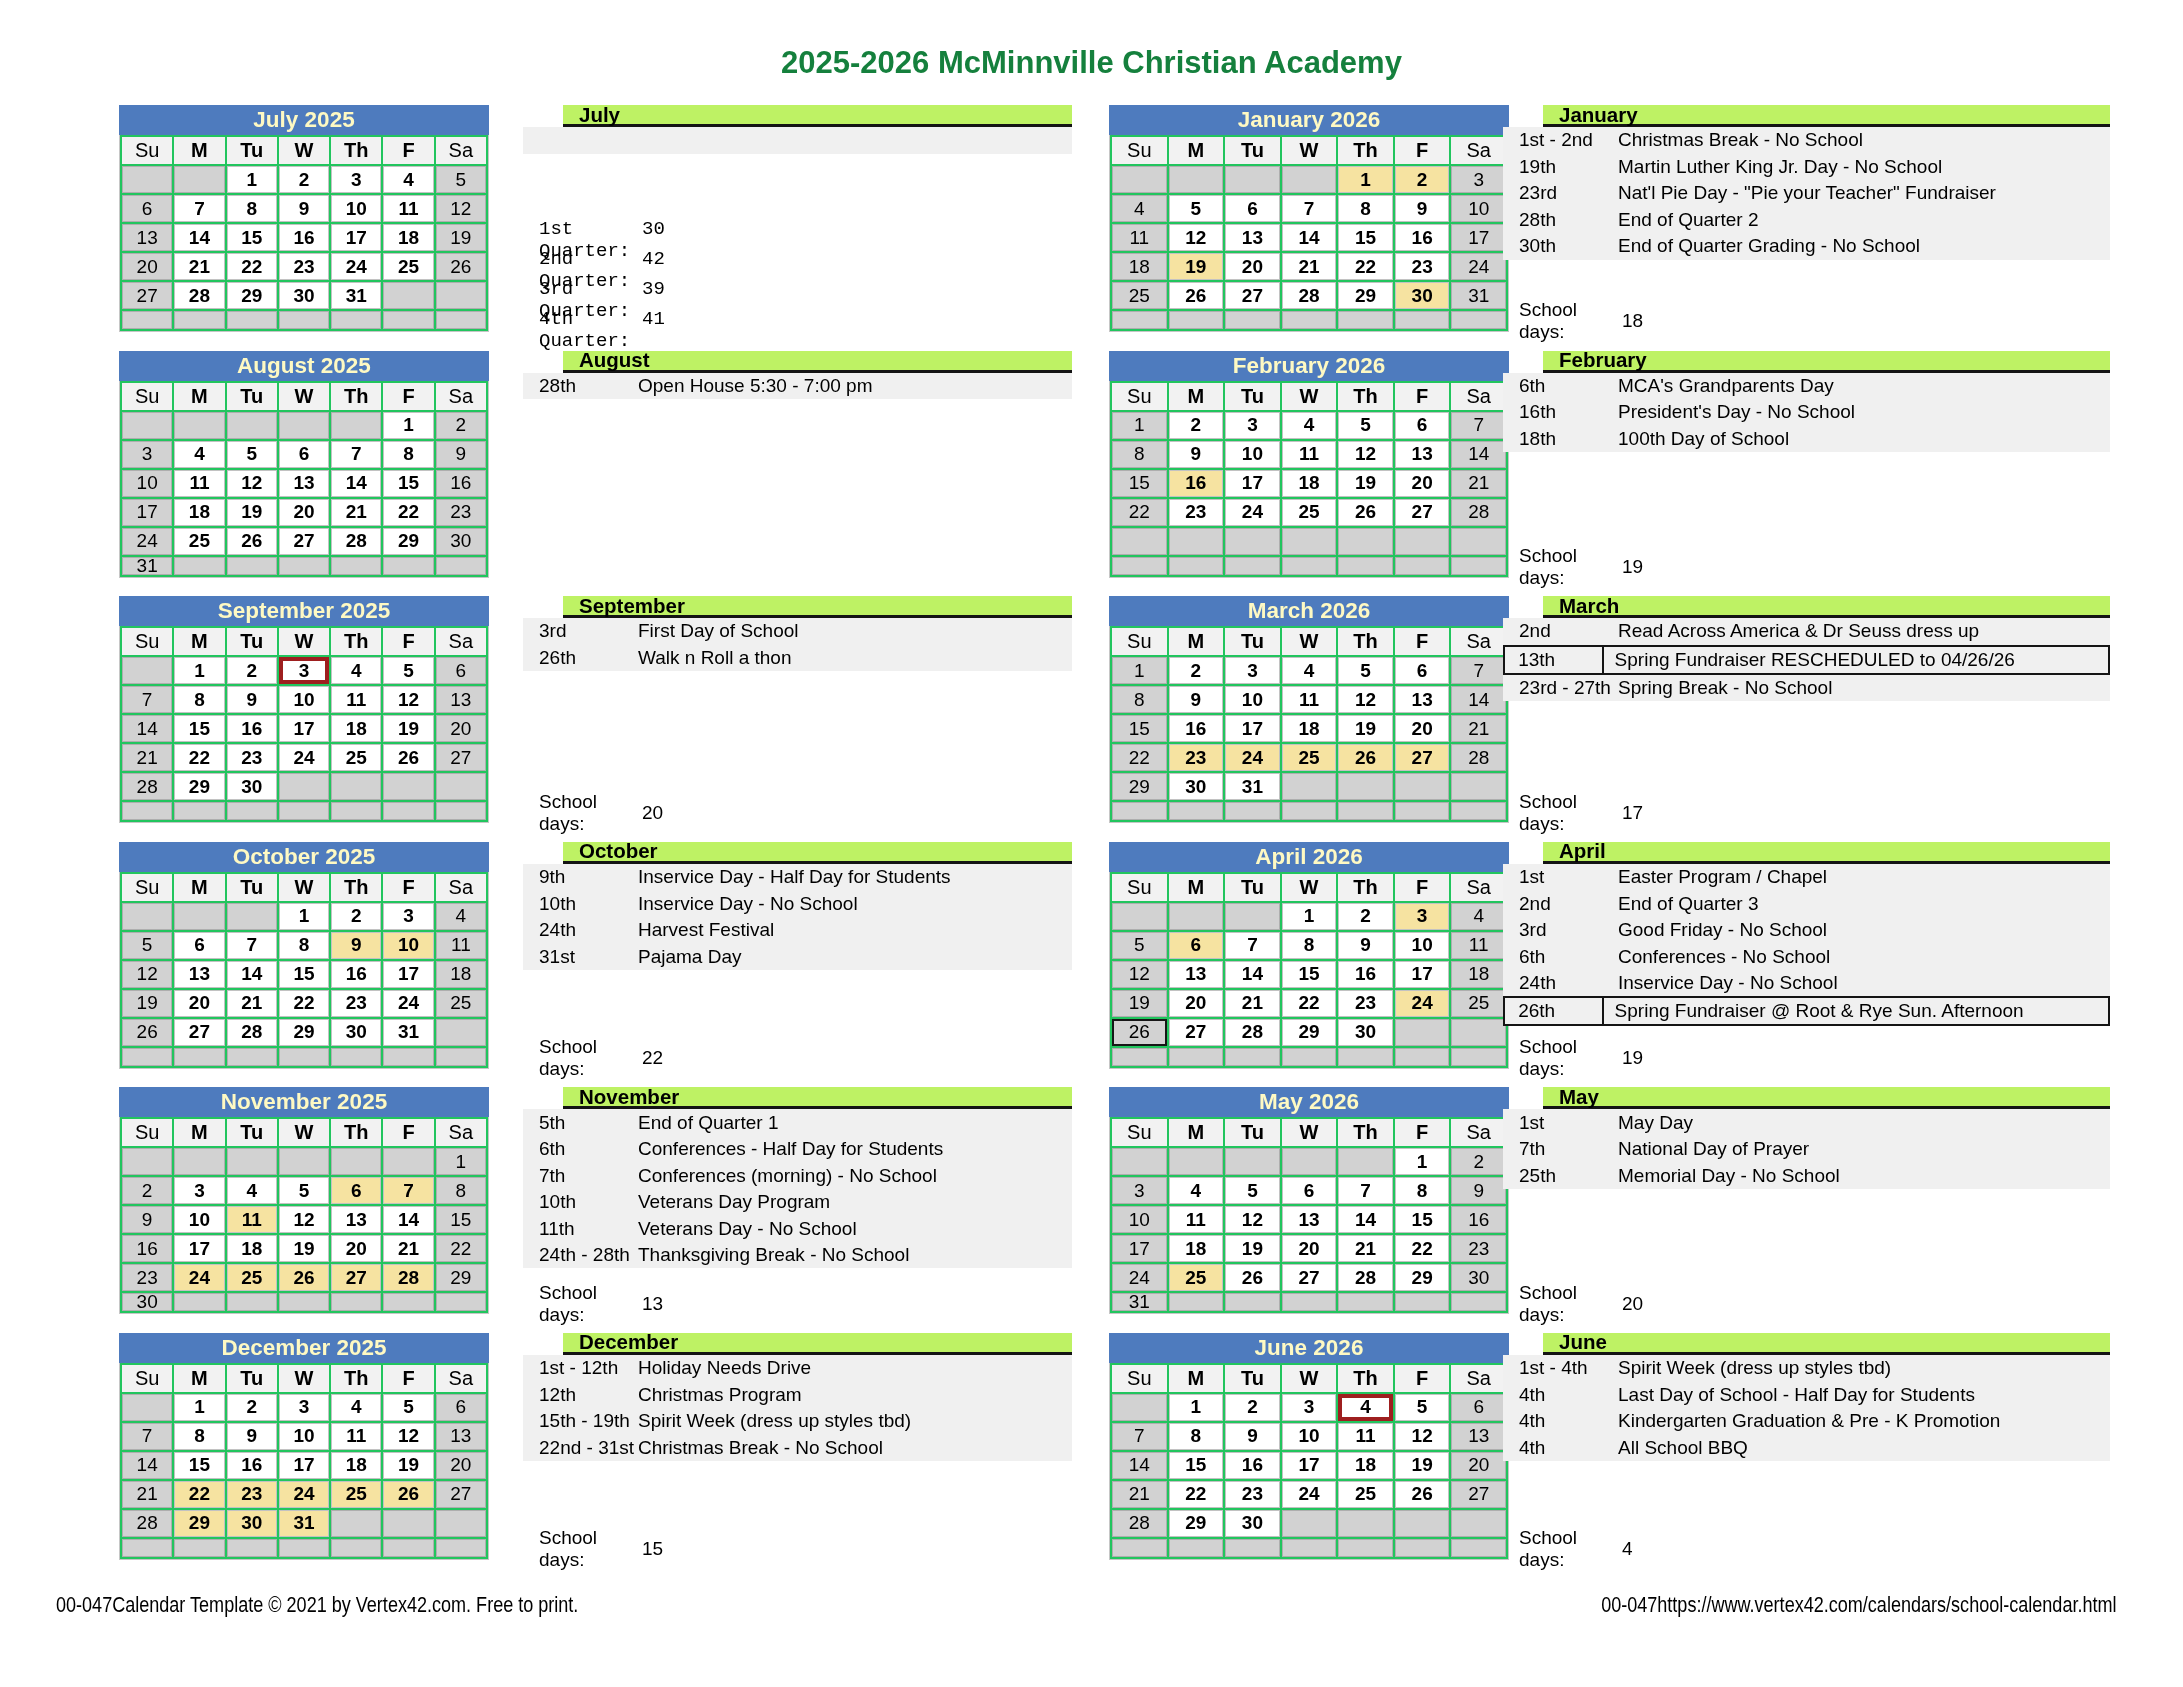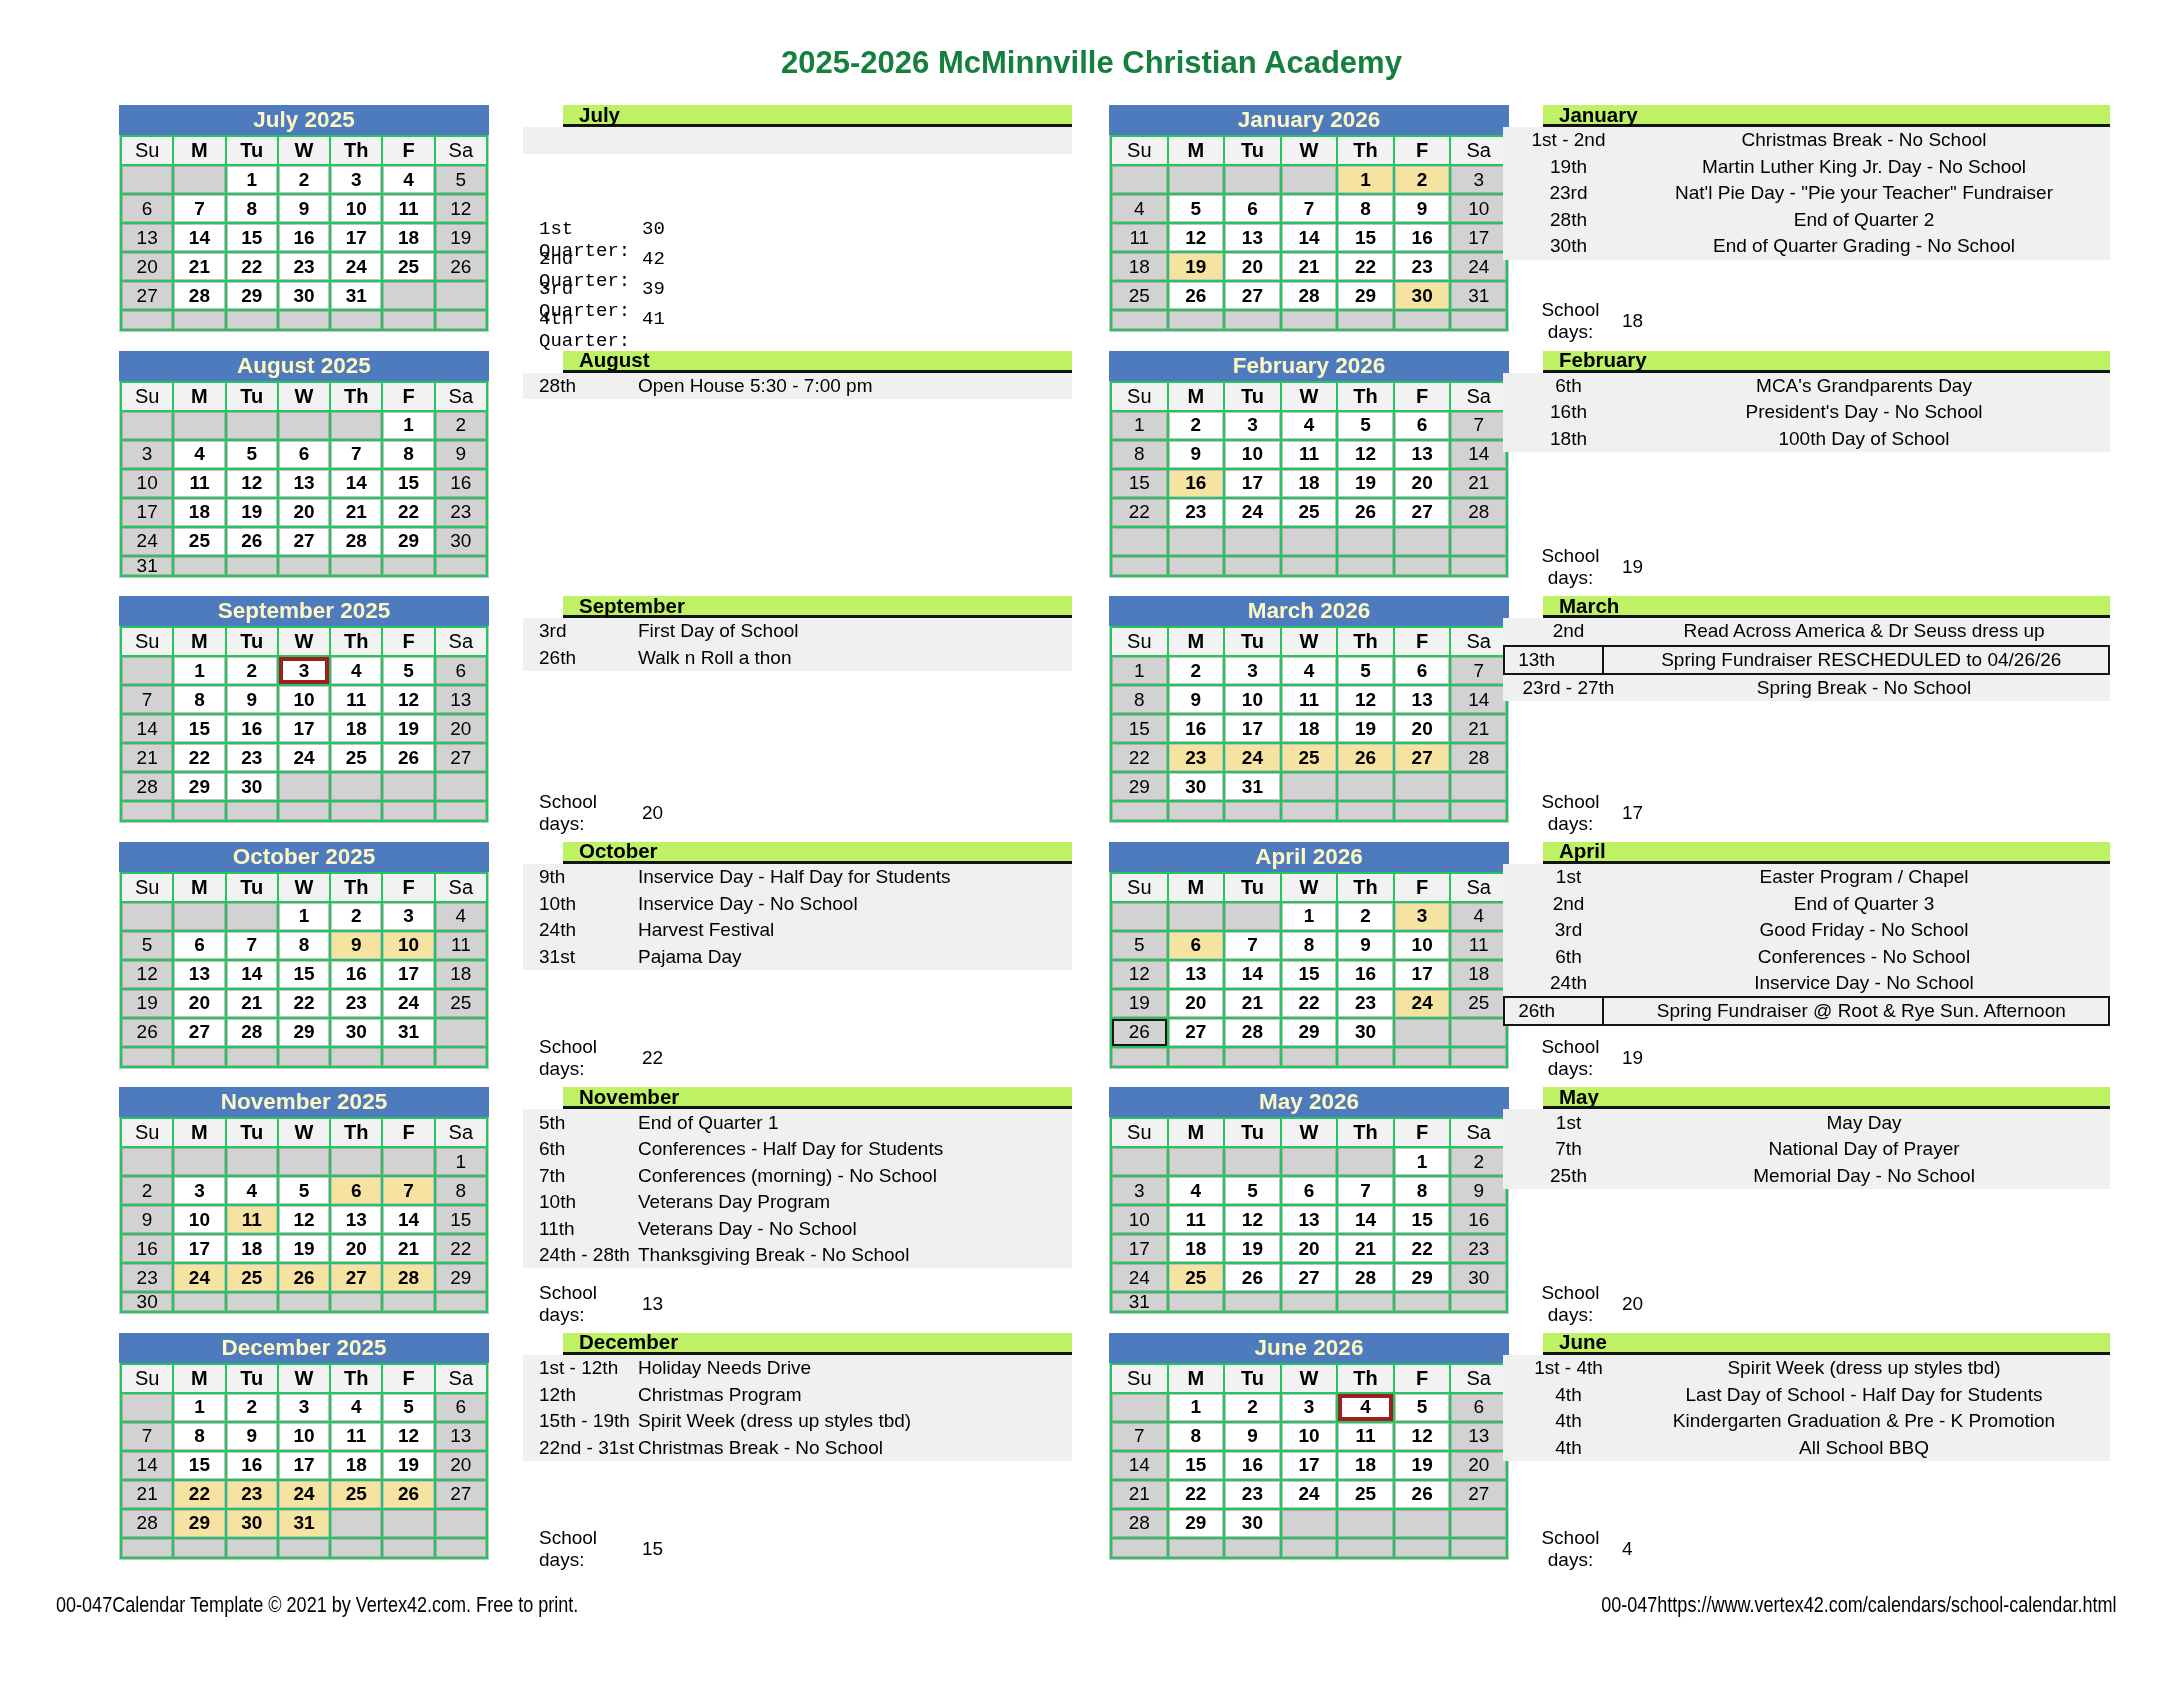--- a/index.html
+++ b/index.html
@@ -3,21 +3,21 @@
 <meta charset="utf-8">
 <style>
   html,body{margin:0;padding:0;background:#ffffff;}
   body{width:2183px;height:1687px;position:relative;font-family:"Liberation Sans",sans-serif;color:#000;}
   .page-title{position:absolute;top:45px;left:0;width:100%;text-align:center;
     font-size:31px;font-weight:bold;color:#15803d;letter-spacing:0px;}
   .col{position:absolute;top:105px;}
   #col-cal-left{left:119px;width:370px;}
   #col-ev-left{left:523px;width:549px;}
   #col-cal-right{left:1089px;width:400px;padding-left:20px;}
-  #col-ev-right{left:1503px;width:607px;text-align:center;}
+  #col-ev-right{left:1503px;width:607px;}
   .block{height:233px;margin-bottom:12.6px;position:relative;box-sizing:border-box;}
   
   .cal-title{height:30px;background:#4e7bbe;color:#fef9c3;font-weight:bold;font-size:22.5px;
     display:flex;align-items:center;justify-content:center;}
   .cal-grid{display:grid;grid-template-columns:repeat(7,1fr);
     grid-template-rows:27px repeat(5,27px) 18px;gap:2px;padding:2px;
     background:#22c55e;border:1.3px solid #c6c6c6;border-top:none;box-sizing:border-box;}
   .dow{background:#f2f2f2;display:flex;align-items:center;justify-content:center;
     font-size:20px;font-weight:bold;}
   .dow.wkend{font-weight:normal;}

